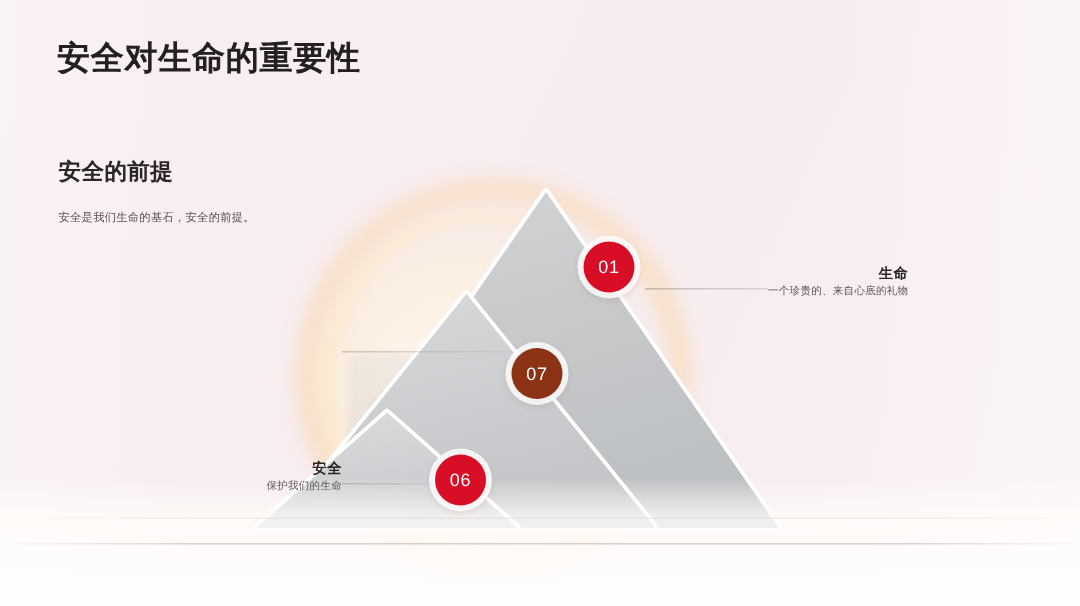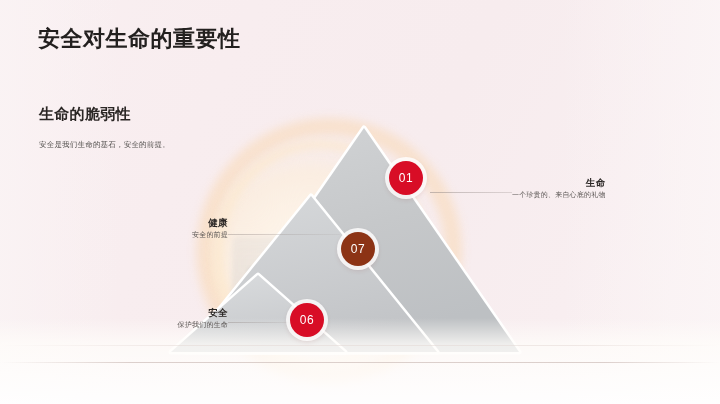--- a/index.html
+++ b/index.html
@@ -229,32 +229,28 @@
 
   <div class="floor"></div>
   <div class="floor-line2"></div>
   <div class="floor-line"></div>
 
   <div class="leader" id="leader-01"></div>
   <div class="leader" id="leader-02"></div>
   <div class="leader" id="leader-03"></div>
 
   <div class="title">安全对生命的重要性</div>
-  <div class="subtitle">生命的脆弱性</div>
+  <div class="subtitle">安全的前提</div>
   <div class="lede">安全是我们生命的基石，安全的前提。</div>
 
   <div class="callout right" id="callout-01">
     <div class="c-title">生命</div>
     <div class="c-desc">一个珍贵的、来自心底的礼物</div>
   </div>
 
-  <div class="callout left" id="callout-02">
-    <div class="c-title">健康</div>
-    <div class="c-desc">安全的前提</div>
-  </div>
 
   <div class="callout left" id="callout-03">
     <div class="c-title">安全</div>
     <div class="c-desc">保护我们的生命</div>
   </div>
 
   <div class="badge" id="badge-01" style="background: rgb(216, 13, 38);">01</div>
   <div class="badge" id="badge-02" style="background: rgb(140, 51, 21);">07</div>
   <div class="badge" id="badge-03" style="background: rgb(216, 13, 38);">06</div>
 

